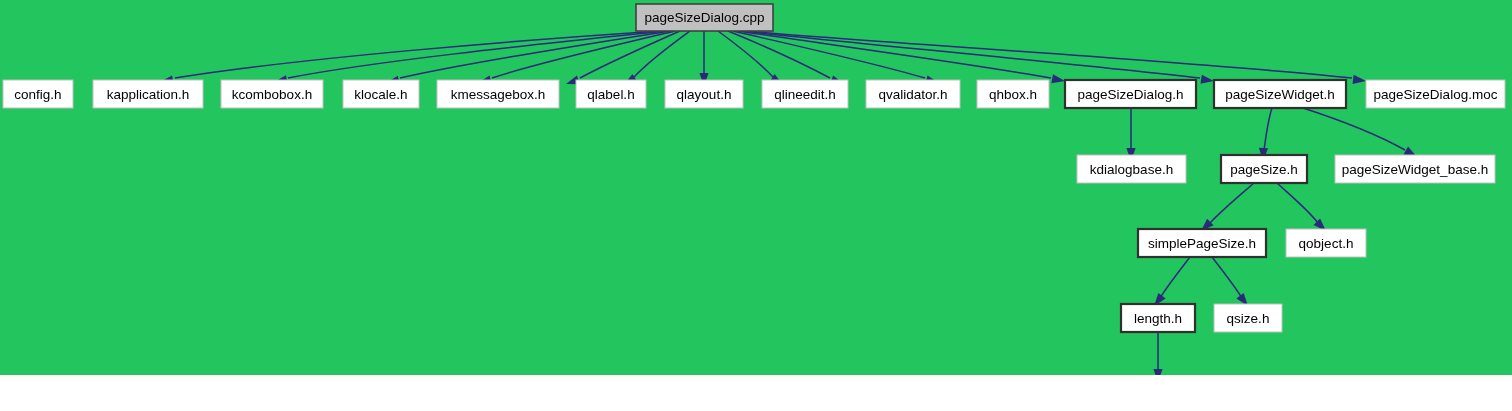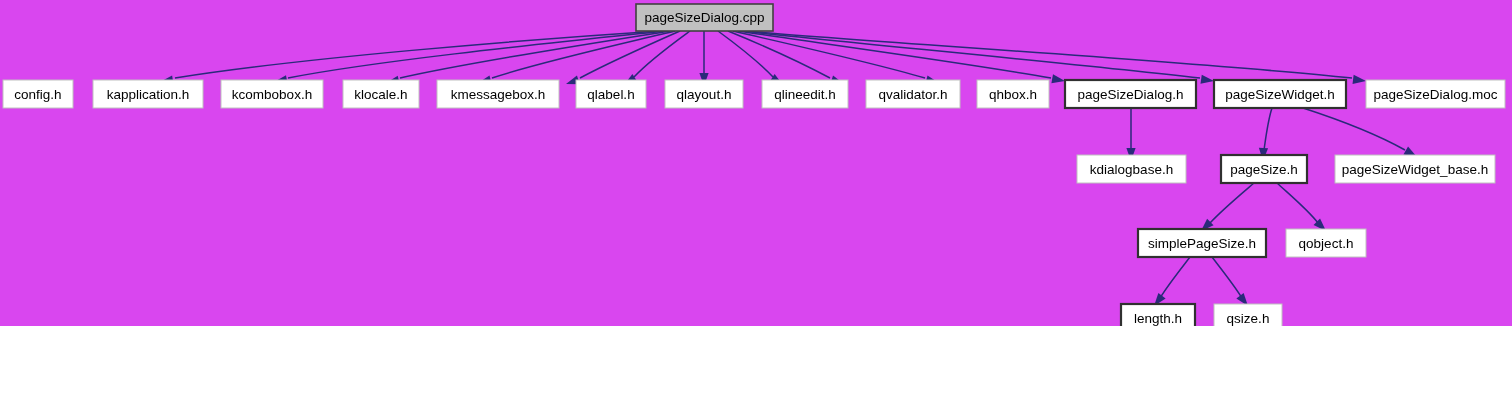--- a/index.html
+++ b/index.html
@@ -3,22 +3,22 @@
 <meta charset="utf-8">
 <style>
   html, body {
     margin: 0;
     padding: 0;
     background: #ffffff;
   }
   #graph-root {
     position: relative;
     width: 1512px;
-    height: 326px;
-    background: #d946ef;
+    height: 375px;
+    background: #22c55e;
     font-family: "Liberation Sans", sans-serif;
     overflow: hidden;
   }
   svg#graph-svg {
     position: absolute;
     left: 0;
     top: 0;
     width: 1512px;
     height: 411px;
     display: block;

